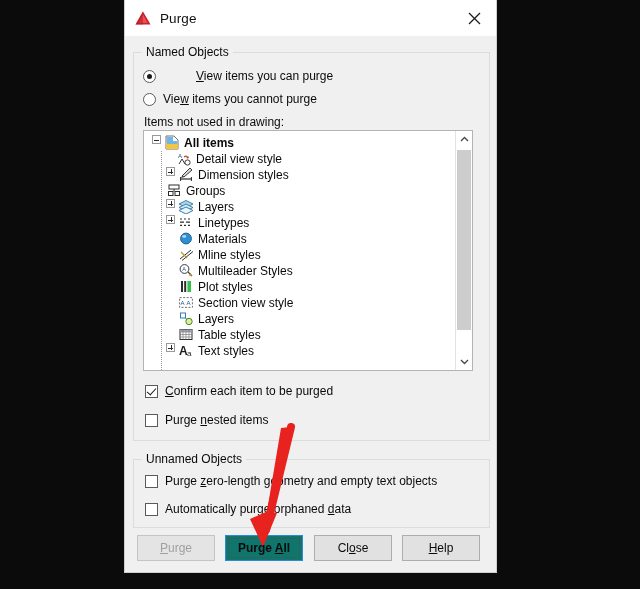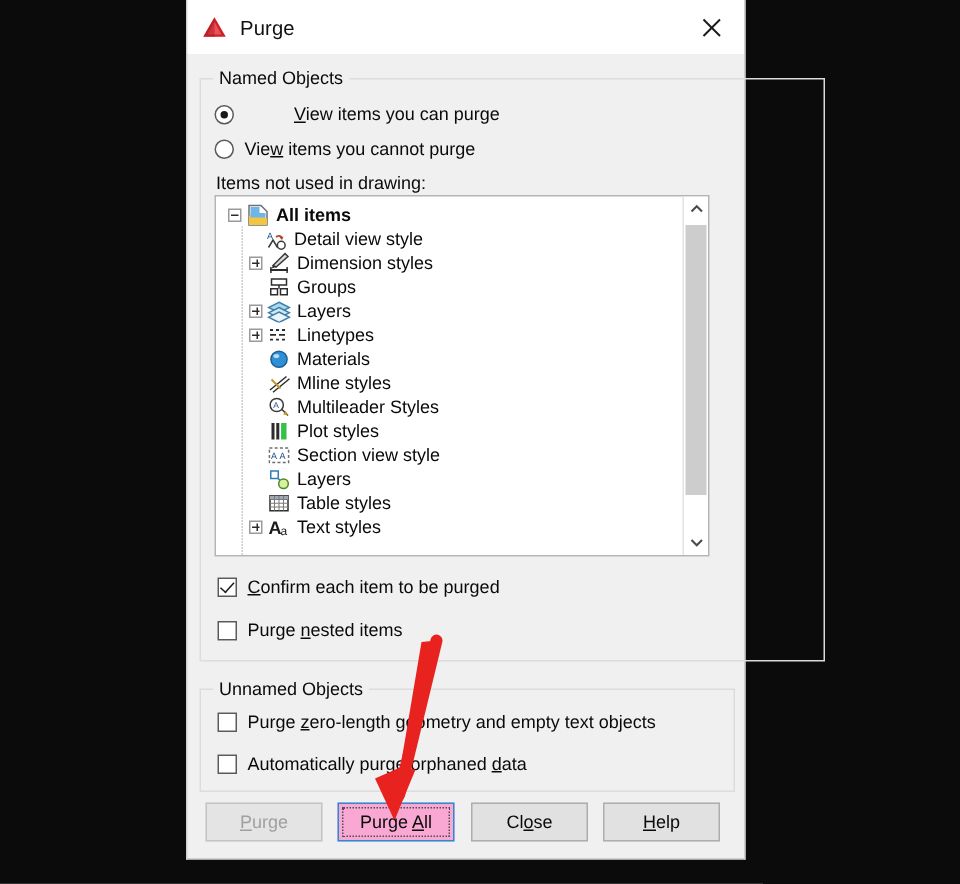--- a/index.html
+++ b/index.html
@@ -39,21 +39,21 @@
   .groupbox { position: absolute; box-sizing: border-box; }
   .gb-frame {
     position: absolute; left:0; right:0; top: 7px; bottom: 0;
     border: 1px solid #dcdcdc; box-sizing: border-box;
   }
   .gb-label {
     position: absolute; left: 9px; top: 0; padding: 0 4px;
     background: #f0f0f0; font-size: 12px; color: #0a0a0a; line-height: 14px;
   }
 
-  #grp-named { left: 8px; top: 45px; width: 417px; height: 396px; }
+  #grp-named { left: 8px; top: 45px; width: 357px; height: 396px; }
   #grp-unnamed { left: 8px; top: 452px; width: 357px; height: 76px; }
 
   
   .radio-row { position: absolute; display: flex; align-items: center; cursor: pointer; }
   .radio {
     width: 13px; height: 13px; border-radius: 50%;
     border: 1px solid #5a5a5a; background: #fff;
     box-sizing: border-box; position: relative; flex: 0 0 auto;
   }
   .radio.checked::after {
@@ -81,21 +81,21 @@
 
   
   #treebox {
     position: absolute; left: 14px; top: 126px;
     width: 330px; height: 241px;
     background: #ffffff; border: 1px solid #b4b4b4;
     box-sizing: border-box; overflow: hidden;
   }
   #treeinner { position: absolute; left: 0; top: 0; right: 17px; bottom: 0; overflow: hidden; }
   .tnode {
-    position: relative; height: 16px; display: flex; align-items: center;
+    position: relative; height: 16px; display: flex; 
     white-space: nowrap; font-size: 12px; cursor: default;
   }
   .tnode .exp {
     width: 9px; height: 9px; box-sizing: border-box;
     border: 1px solid #9a9a9a; background: #fff; position: relative;
     flex: 0 0 auto; margin-right: 3px;
   }
   .tnode .exp::before {
     content:""; position:absolute; left:1px; top:3.5px; width:5px; height:1px; background:#2c2c2c;
   }
@@ -125,21 +125,21 @@
 
   
   .btn {
     position: absolute; height: 26px; box-sizing: border-box;
     background: #e1e1e1; border: 1px solid #adadad;
     font-size: 12px; color: #0a0a0a;
     display: flex; align-items: center; justify-content: center;
     cursor: pointer; font-family: "Liberation Sans", sans-serif;
   }
   .btn.disabled { color: #a0a0a0; border-color: #c4c4c4; background:#e4e4e4; cursor: default; }
-  .btn.default { border: 1px solid #2d8ad6; background: #f9a8d4; }
+  .btn.default { border: 1px solid #2d8ad6; background: #0f766e; font-weight: bold; }
   .btn.default .focusring {
     position: absolute; left: 2px; top: 2px; right: 2px; bottom: 2px;
     border: 1px dotted #4f4f4f;
   }
   .btn .blabel { position: relative; z-index: 1; }
 
   
   #arrow { position: absolute; left: 0; top: 0; width: 640px; height: 589px; pointer-events: none; }
 </style>
 </head>
@@ -206,21 +206,21 @@
                 <span class="exp plus"></span>
                 <svg class="ticon" viewBox="0 0 16 15">
                   <line x1="2" y1="12" x2="14" y2="12" stroke="#2c2c2c" stroke-width="1.2"></line>
                   <line x1="2.6" y1="10" x2="2.6" y2="14" stroke="#2c2c2c"></line>
                   <line x1="13.4" y1="10" x2="13.4" y2="14" stroke="#2c2c2c"></line>
                   <polygon points="4,9 12,1 14,3 6,10" fill="#d9d9d9" stroke="#3a3a3a"></polygon>
                   <polygon points="4,9 6,10 3,11" fill="#2c2c2c"></polygon>
                 </svg>
                 <span class="tlabel">Dimension styles</span>
               </div>
-              <div class="tnode" style="padding-left: 22px;">
+              <div class="tnode" style="padding-left: 10px;">
                 <span class="exp-spacer"></span>
                 <svg class="ticon" viewBox="0 0 16 15">
                   <rect x="3" y="2" width="10" height="4" fill="#ffffff" stroke="#2c2c2c"></rect>
                   <rect x="2.5" y="8.5" width="4.5" height="4" fill="#ffffff" stroke="#2c2c2c"></rect>
                   <rect x="9" y="8.5" width="4.5" height="4" fill="#ffffff" stroke="#2c2c2c"></rect>
                   <line x1="8" y1="6" x2="8" y2="8.5" stroke="#2c2c2c"></line>
                 </svg>
                 <span class="tlabel">Groups</span>
               </div>
               <div class="tnode" style="padding-left: 22px;">

